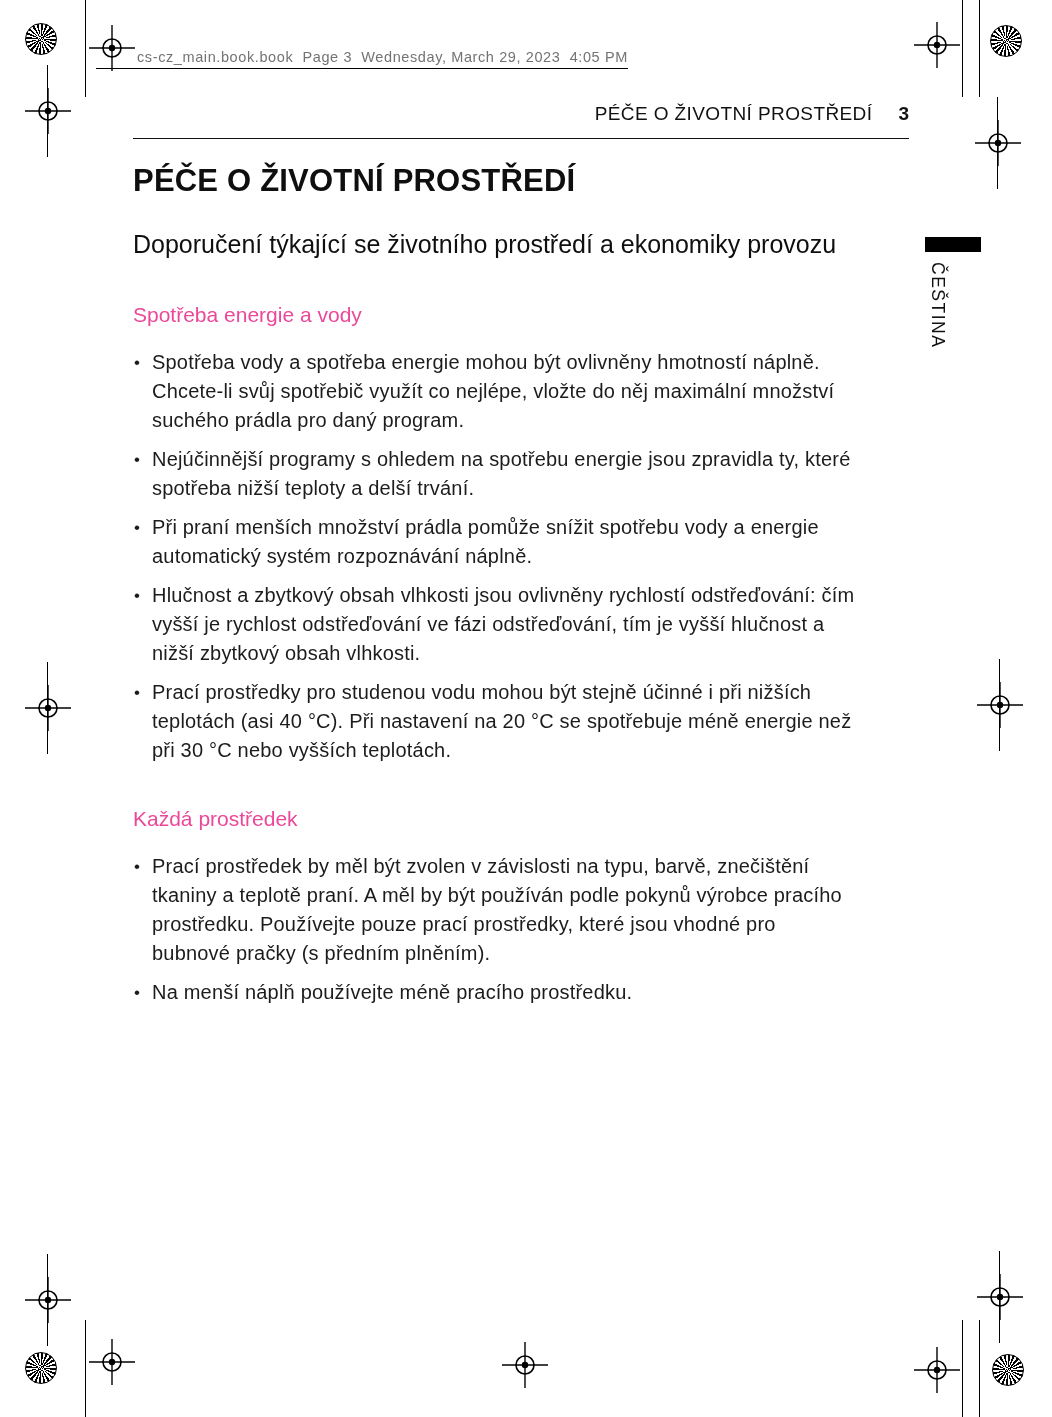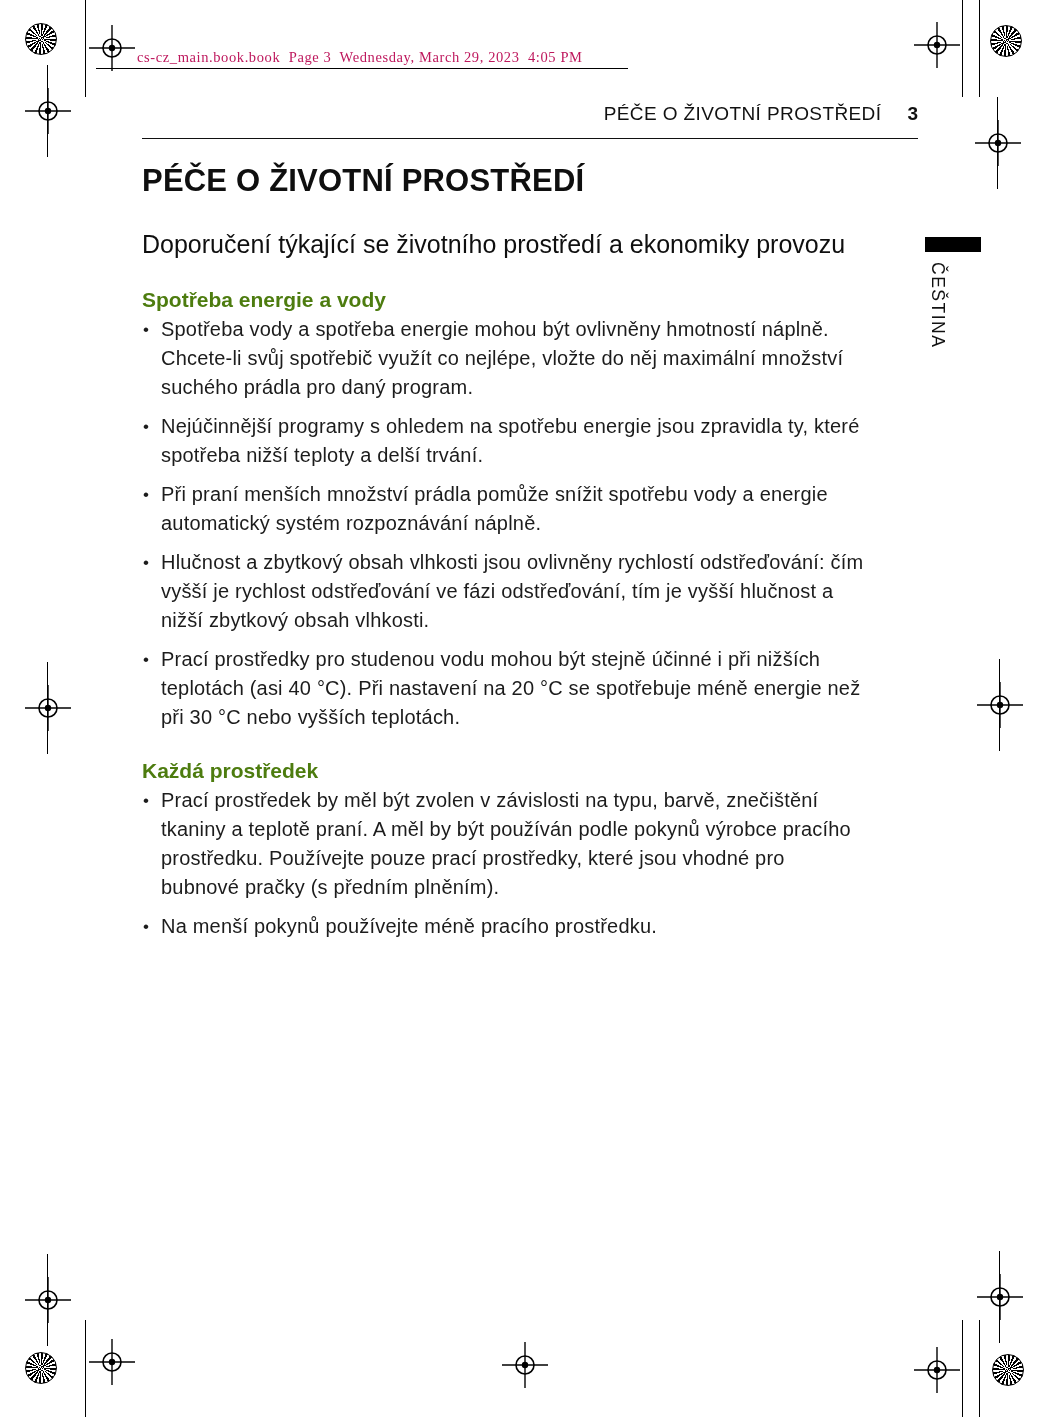--- a/index.html
+++ b/index.html
@@ -16,41 +16,41 @@
   .starburst {
     position:absolute; width:32px; height:32px; border-radius:50%;
     background:repeating-conic-gradient(#000 0deg 9deg, #fff 9deg 18deg);
     border:1px solid #000;
   }
   .regmark { position:absolute; width:48px; height:48px; overflow:visible; }
   .cropline { position:absolute; background:#000; }
 
   .slug {
     position:absolute; left:137px; top:49px;
-    font-family:Liberation Serif, serif;
-    font-size:14.5px; letter-spacing:0.6px; color:#be185d;
+    font-family:Liberation Sans, sans-serif;
+    font-size:14.5px; letter-spacing:0.6px; color:#737373;
     white-space:pre;
   }
 
   
-  .content { position:absolute; left:142px; top:103px; width:776px; }
+  .content { position:absolute; left:133px; top:103px; width:776px; }
 
   .running-header {
     display:flex; justify-content:flex-end; align-items:baseline;
     gap:26px; padding-bottom:13px; border-bottom:1.5px solid #111;
   }
   .running-header .rh-title { font-size:19px; letter-spacing:0.4px; color:#111; }
   .running-header .rh-page  { font-size:19px; font-weight:700; color:#111; }
 
   h1.doc-title    { margin-top:24px; font-size:31px; font-weight:700; color:#0f0f0f; letter-spacing:0.2px; }
   h2.doc-subtitle { margin-top:29px; font-size:25px; font-weight:400; line-height:1.32; color:#0f0f0f; }
-  h3.sec-heading  { margin-top:27px; font-size:21px; font-weight:700; color:#4d7c0f; }
+  h3.sec-heading  { margin-top:42px; font-size:21px; font-weight:400; color:#ec4899; }
   .section-gap    { margin-top:38px; }
 
-  ul.bullets { margin-top:3px; list-style:none; width:724px; }
+  ul.bullets { margin-top:21px; list-style:none; width:724px; }
   ul.bullets li {
     position:relative; padding-left:19px; margin-bottom:10px;
     font-size:20px; line-height:29px; letter-spacing:0.2px; color:#1c1c1c;
   }
   ul.bullets li::before { content:"\2022"; position:absolute; left:1px; top:0; font-size:17px; }
 
   
   .side-bar-block {
     position:absolute; left:925px; top:237px; width:56px; height:15px; background:#000;
   }
@@ -148,16 +148,16 @@
     <li>Spotřeba vody a spotřeba energie mohou být ovlivněny hmotností náplně. Chcete-li svůj spotřebič využít co nejlépe, vložte do něj maximální množství suchého prádla pro daný program.</li>
     <li>Nejúčinnější programy s ohledem na spotřebu energie jsou zpravidla ty, které spotřeba nižší teploty a delší trvání.</li>
     <li>Při praní menších množství prádla pomůže snížit spotřebu vody a energie automatický systém rozpoznávání náplně.</li>
     <li>Hlučnost a zbytkový obsah vlhkosti jsou ovlivněny rychlostí odstřeďování: čím vyšší je rychlost odstřeďování ve fázi odstřeďování, tím je vyšší hlučnost a nižší zbytkový obsah vlhkosti.</li>
     <li>Prací prostředky pro studenou vodu mohou být stejně účinné i při nižších teplotách (asi 40 °C). Při nastavení na 20 °C se spotřebuje méně energie než při 30 °C nebo vyšších teplotách.</li>
   </ul>
 
   <h3 class="sec-heading section-gap">Každá prostředek</h3>
   <ul class="bullets">
     <li>Prací prostředek by měl být zvolen v závislosti na typu, barvě, znečištění tkaniny a teplotě praní. A měl by být používán podle pokynů výrobce pracího prostředku. Používejte pouze prací prostředky, které jsou vhodné pro bubnové pračky (s předním plněním).</li>
-    <li>Na menší pokynů používejte méně pracího prostředku.</li>
+    <li>Na menší náplň používejte méně pracího prostředku.</li>
   </ul>
 
 </div>
 
 </body></html>

